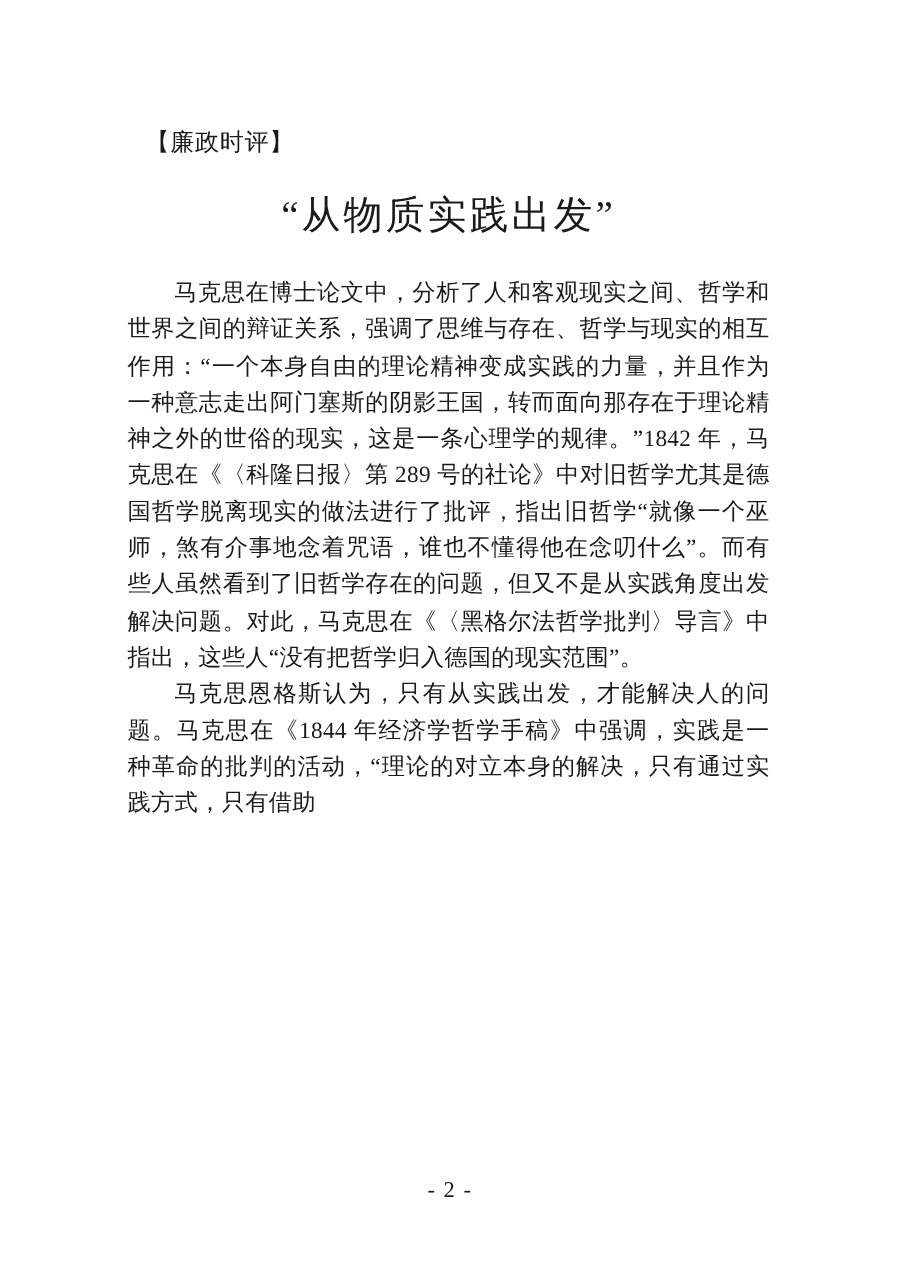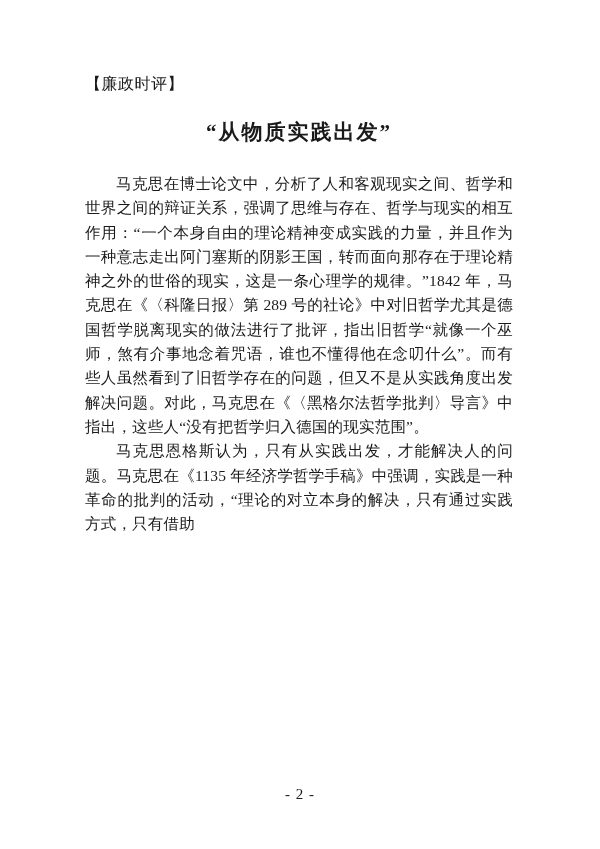--- a/index.html
+++ b/index.html
@@ -20,26 +20,26 @@
   .content {
     position: absolute;
     left: 85px;
     top: 74px;
     width: 428px;
   }
   .section-tag {
     font-size: 16px;
     line-height: 20px;
     letter-spacing: 0.5px;
-    margin: 0;
+    margin: 12px;
   }
   .doc-title {
-    font-size: 21px;
+    font-size: 26px;
     line-height: 28px;
-    font-weight: bold;
+    font-weight: normal;
     text-align: center;
     letter-spacing: 2px;
     margin: 24px 0 26px 0;
   }
   .body-text p {
     margin: 0;
     font-size: 15.5px;
     line-height: 24.3px;
     text-align: justify;
     text-justify: inter-ideograph;
@@ -60,17 +60,17 @@
 </style>
 </head>
 <body>
 
 <div class="page">
   <div class="content">
     <div class="section-tag">【廉政时评】</div>
     <h1 class="doc-title">“从物质实践出发”</h1>
     <div class="body-text">
       <p>马克思在博士论文中，分析了人和客观现实之间、哲学和世界之间的辩证关系，强调了思维与存在、哲学与现实的相互作用：“一个本身自由的理论精神变成实践的力量，并且作为一种意志走出阿门塞斯的阴影王国，转而面向那存在于理论精神之外的世俗的现实，这是一条心理学的规律。”1842 年，马克思在《〈科隆日报〉第 289 号的社论》中对旧哲学尤其是德国哲学脱离现实的做法进行了批评，指出旧哲学“就像一个巫师，煞有介事地念着咒语，谁也不懂得他在念叨什么”。而有些人虽然看到了旧哲学存在的问题，但又不是从实践角度出发解决问题。对此，马克思在《〈黑格尔法哲学批判〉导言》中指出，这些人“没有把哲学归入德国的现实范围”。</p>
-      <p>马克思恩格斯认为，只有从实践出发，才能解决人的问题。马克思在《1135 年经济学哲学手稿》中强调，实践是一种革命的批判的活动，“理论的对立本身的解决，只有通过实践方式，只有借助</p>
+      <p>马克思恩格斯认为，只有从实践出发，才能解决人的问题。马克思在《1844 年经济学哲学手稿》中强调，实践是一种革命的批判的活动，“理论的对立本身的解决，只有通过实践方式，只有借助</p>
     </div>
   </div>
   <div class="footer">- 2 -</div>
 </div>
 
 </body></html>

